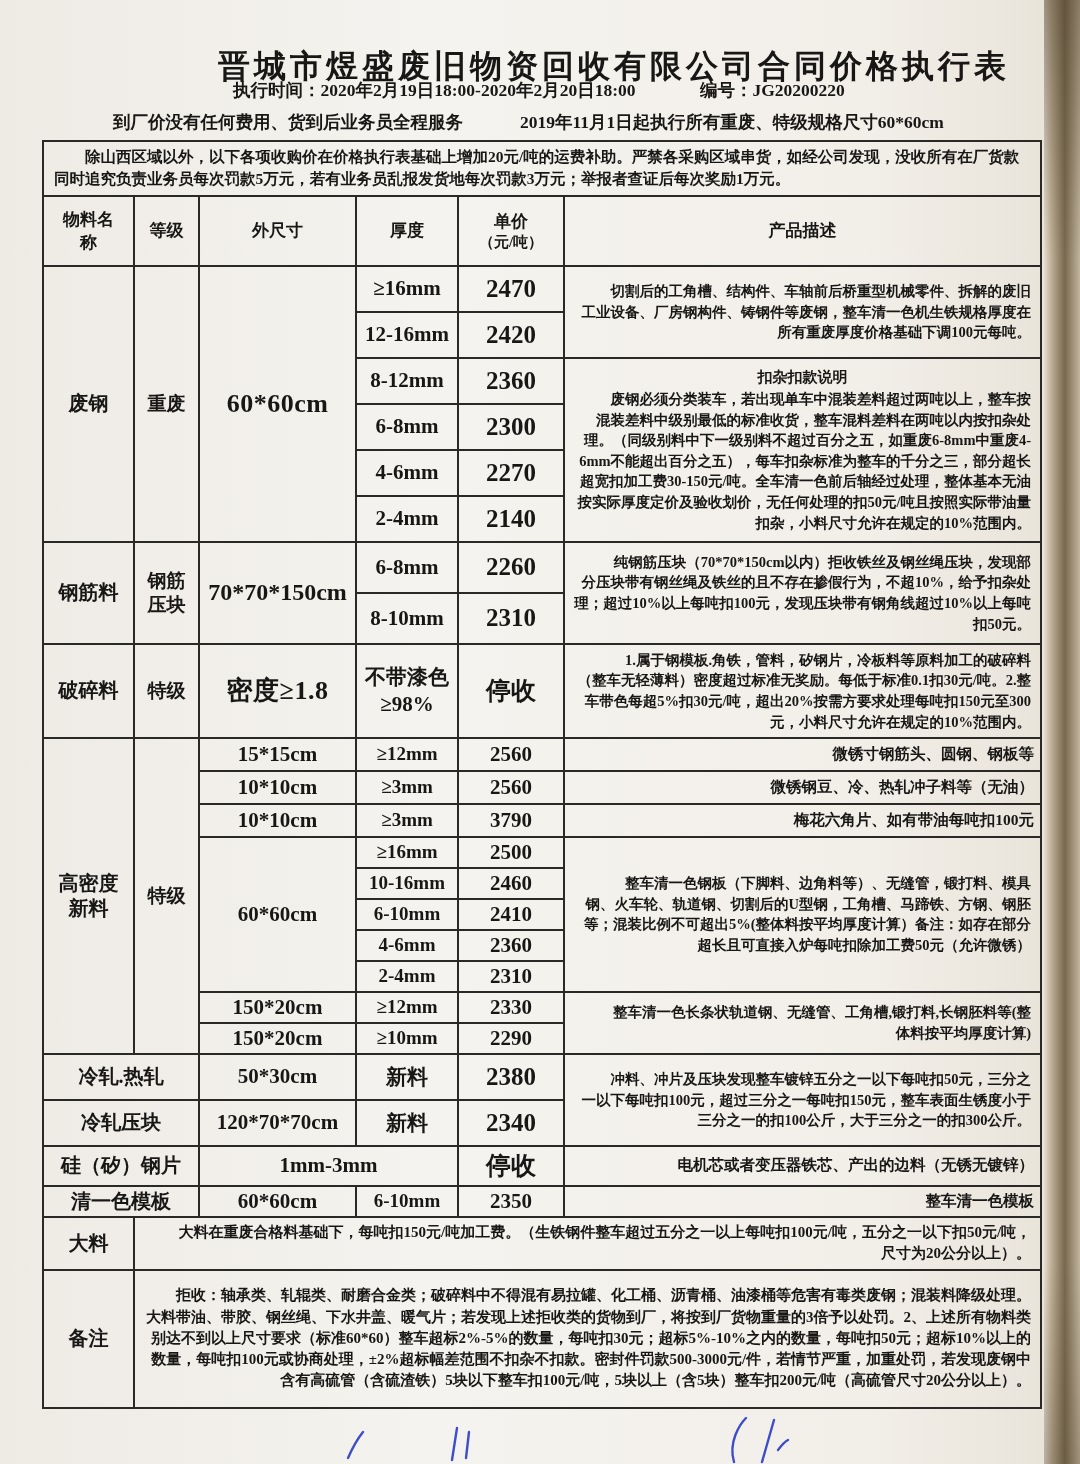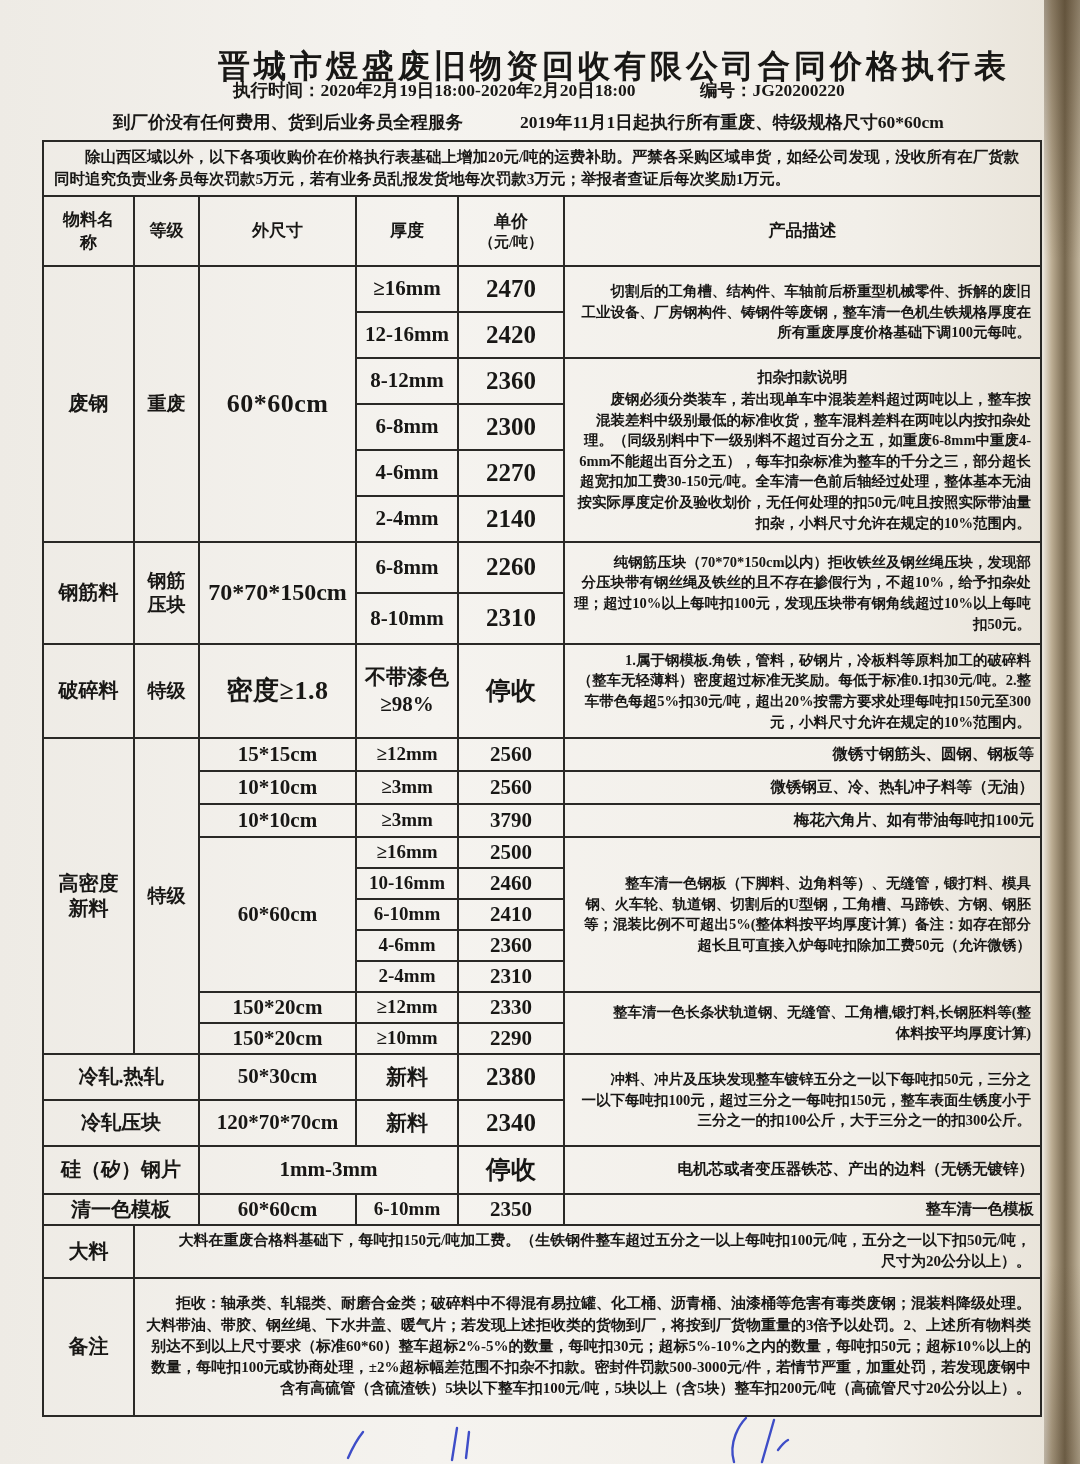--- a/index.html
+++ b/index.html
@@ -32,21 +32,21 @@
   .m-eff{top:110px;left:520px;}
 
   table.price-table{
     position:absolute;top:140px;left:42px;width:998px;z-index:2;
     border-collapse:collapse;table-layout:fixed;
   }
   td{
     border:2px solid #2a2926;text-align:center;vertical-align:middle;
     font-weight:bold;padding:2px 5px;overflow:hidden;
   }
-  .h56{height:52px}.h44{height:48px}.h50{height:46px}.h55{height:51px}
+  .h56{height:52px}.h44{height:40px}.h50{height:46px}.h55{height:51px}
   .h98{height:94px}.h37{height:33px}.h31{height:27px}.h33{height:29px}
   .h40{height:20px}.h58{height:49px}.h142{height:138px}
 
   .notice-cell{text-align:left;padding:4px 10px;}
   .notice-cell p{margin:0;font-size:15.5px;line-height:1.45;text-indent:2em;}
   .head{font-size:17px;padding:11px;}
   .head .sub{font-size:15px;}
   .name{font-size:20px;line-height:1.25;}
   .grade{font-size:19px;line-height:1.25;}
   .size-lg{font-size:26px;letter-spacing:.5px;}

